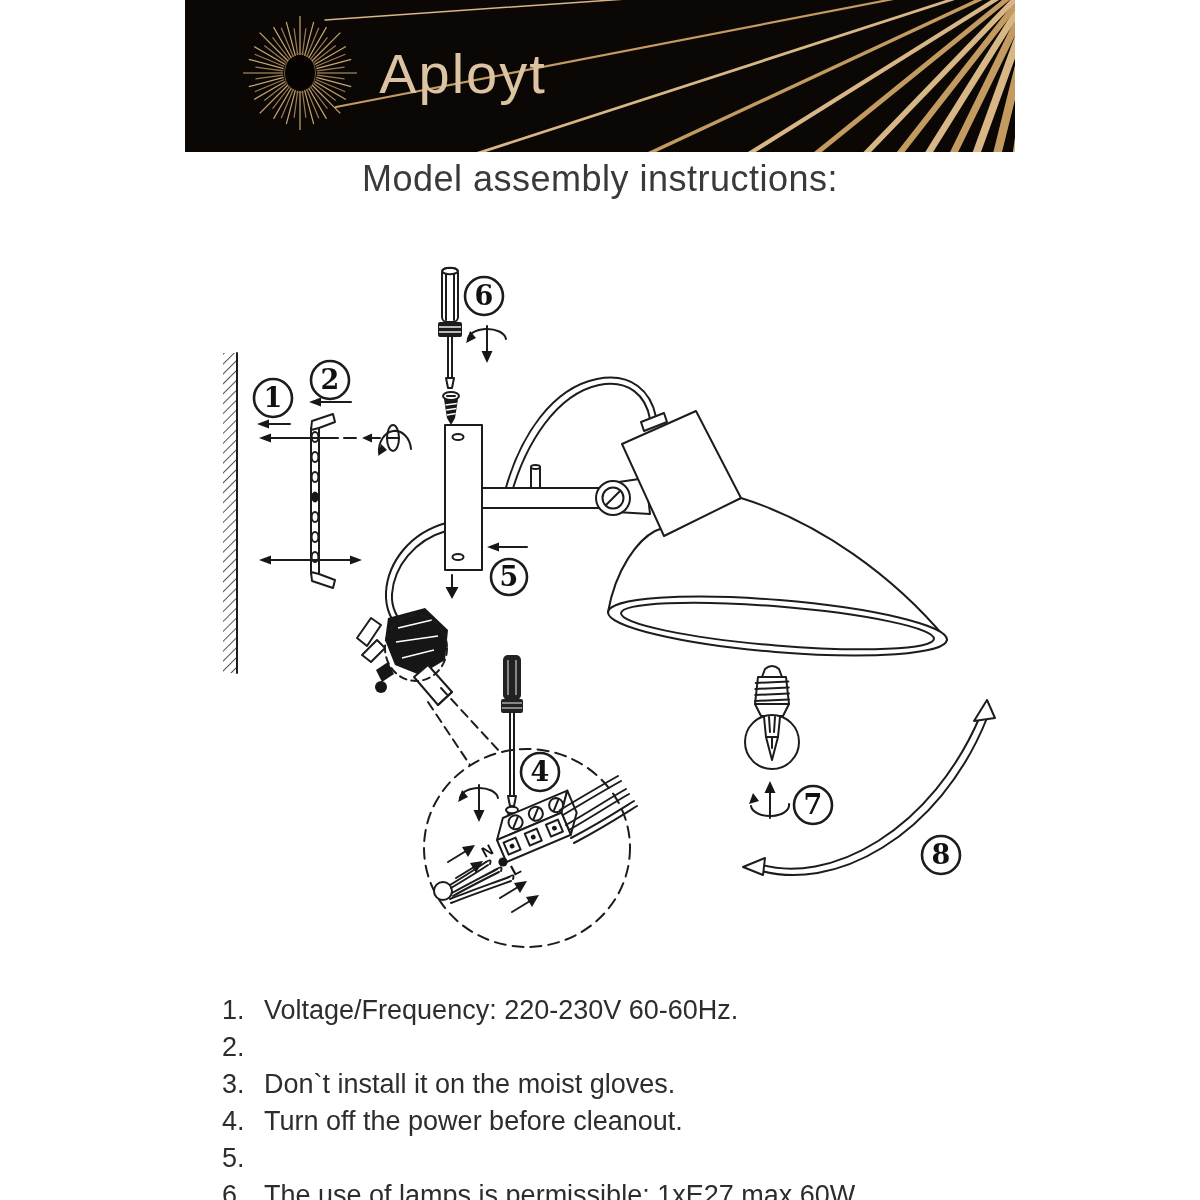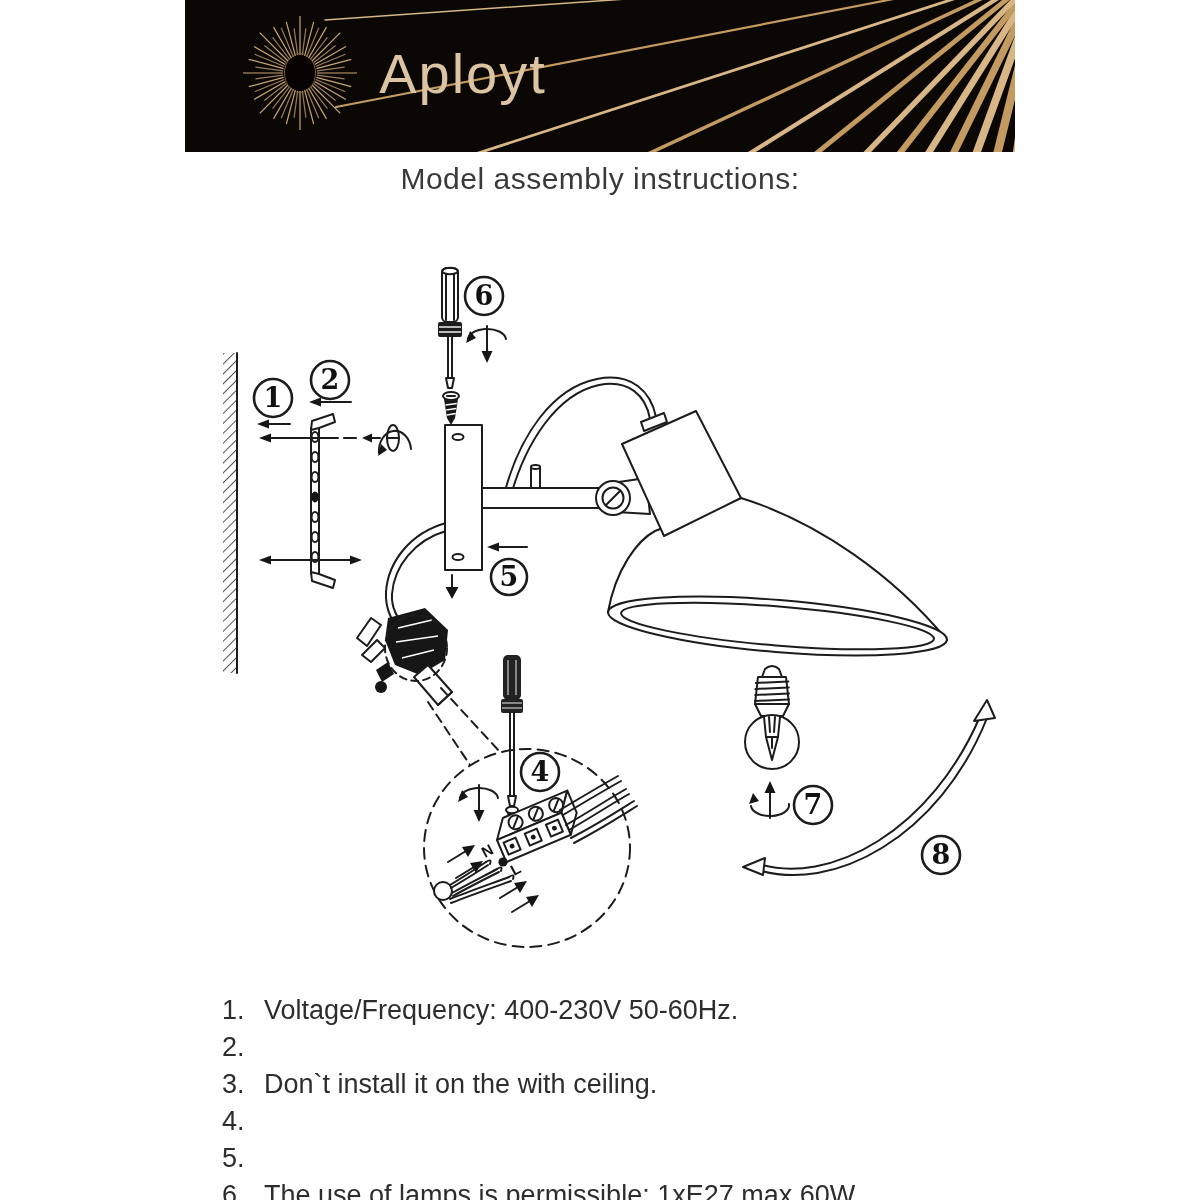--- a/index.html
+++ b/index.html
@@ -1,20 +1,20 @@
 <!DOCTYPE html>
 <html><head>
 <meta charset="utf-8">
 <style>
   html,body{margin:0;padding:0;background:#ffffff;}
   .page{position:relative;width:1200px;height:1200px;background:#ffffff;overflow:hidden;
         font-family:"Liberation Sans",sans-serif;}
   .banner{position:absolute;left:185px;top:0;width:830px;height:192px;}
   .title-block{position:absolute;left:0;top:162px;width:1200px;text-align:center;
-               color:#3a3a3a;font-size:30px;line-height:34px;letter-spacing:.5px;}
+               color:#3a3a3a;font-size:36px;line-height:34px;letter-spacing:.5px;}
   .diagram{position:absolute;left:0;top:240px;}
   .instructions{position:absolute;left:222px;top:997px;width:800px;color:#2d2d2d;
                 font-size:27px;}
   .instructions .row{display:flex;margin-bottom:10px;line-height:27px;}
   .instructions .num{width:42px;flex:0 0 42px;}
   
   .ln{stroke:#1c1c1c;fill:none;stroke-width:2;stroke-linecap:round;stroke-linejoin:round;}
   .fw{fill:#ffffff;stroke:#1c1c1c;stroke-width:2;stroke-linejoin:round;}
   .fd{fill:#161616;stroke:none;}
   .callout circle{fill:#fff;stroke:#1c1c1c;stroke-width:2.6;}
@@ -379,31 +379,32 @@
     </g>
     <g class="callout">
       <circle cx="941" cy="615" r="19"></circle>
       <text x="941" y="624">8</text>
     </g>
   </svg>
 
   <div class="instructions">
     <div class="row">
       <span class="num">1.</span>
-      <span>Voltage/Frequency: 400-230V 50-60Hz.</span>
+      <span>Voltage/Frequency: 220-230V 60-60Hz.</span>
     </div>
     <div class="row">
       <span class="num">2.</span>
     </div>
     <div class="row">
       <span class="num">3.</span>
-      <span>Don`t install it on the with ceiling.</span>
+      <span>Don`t install it on the moist gloves.</span>
     </div>
     <div class="row">
       <span class="num">4.</span>
+      <span>Turn off the power before cleanout.</span>
     </div>
     <div class="row">
       <span class="num">5.</span>
     </div>
     <div class="row">
       <span class="num">6.</span>
       <span>The use of lamps is permissible: 1xE27 max 60W.</span>
     </div>
   </div>
 

